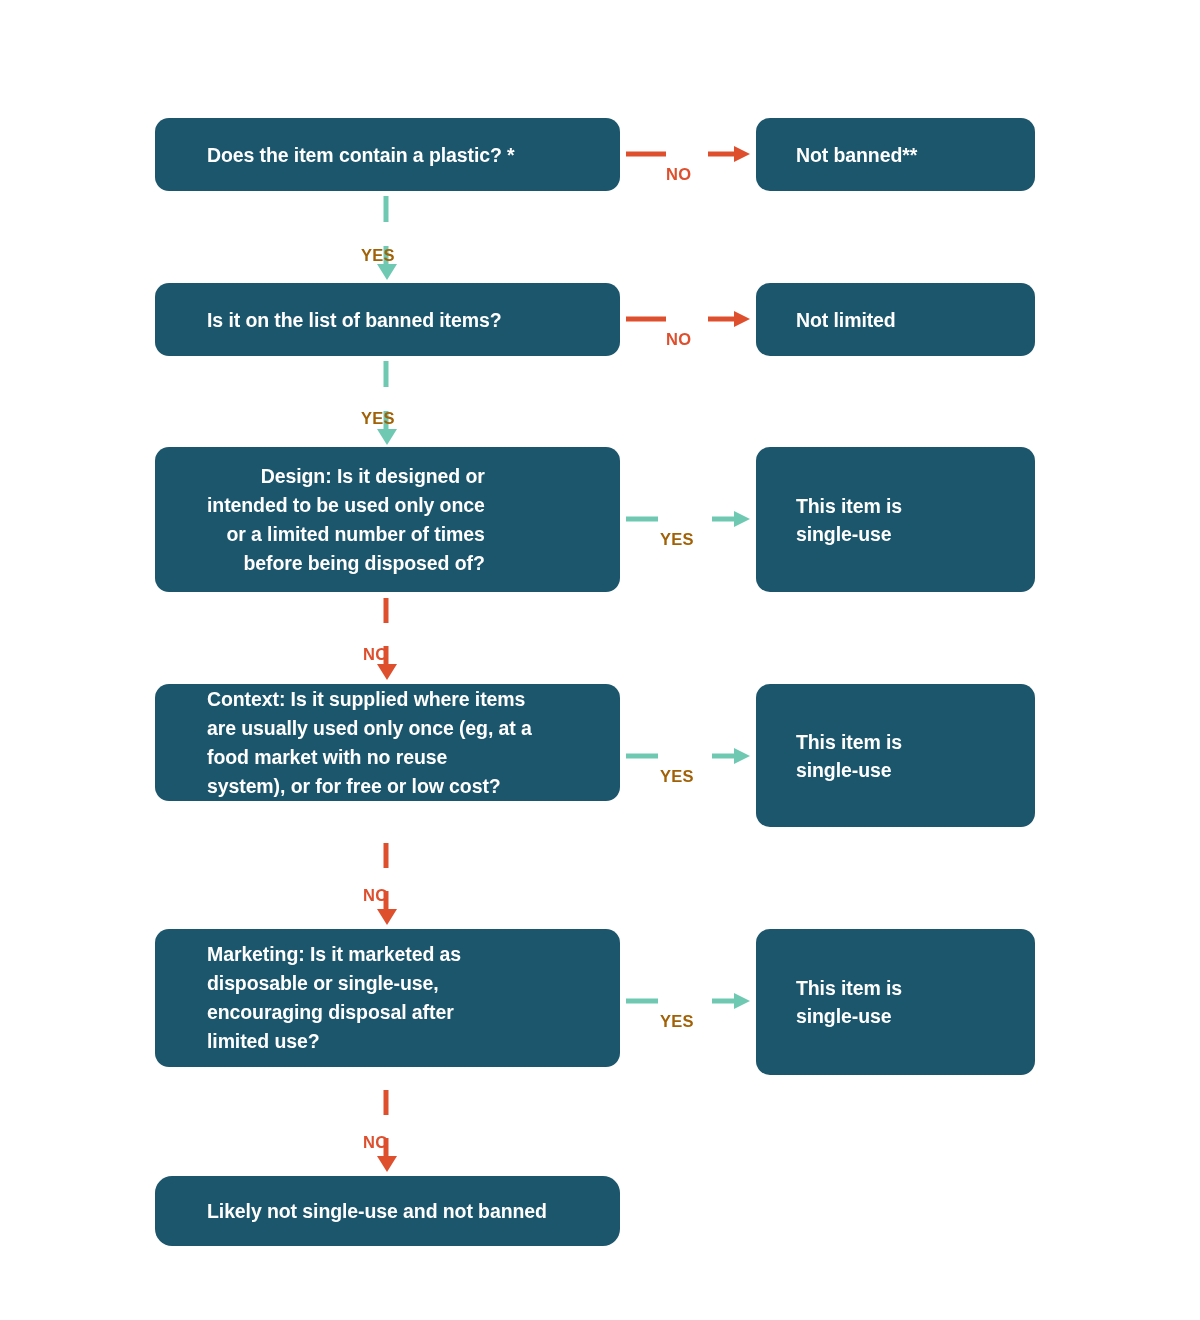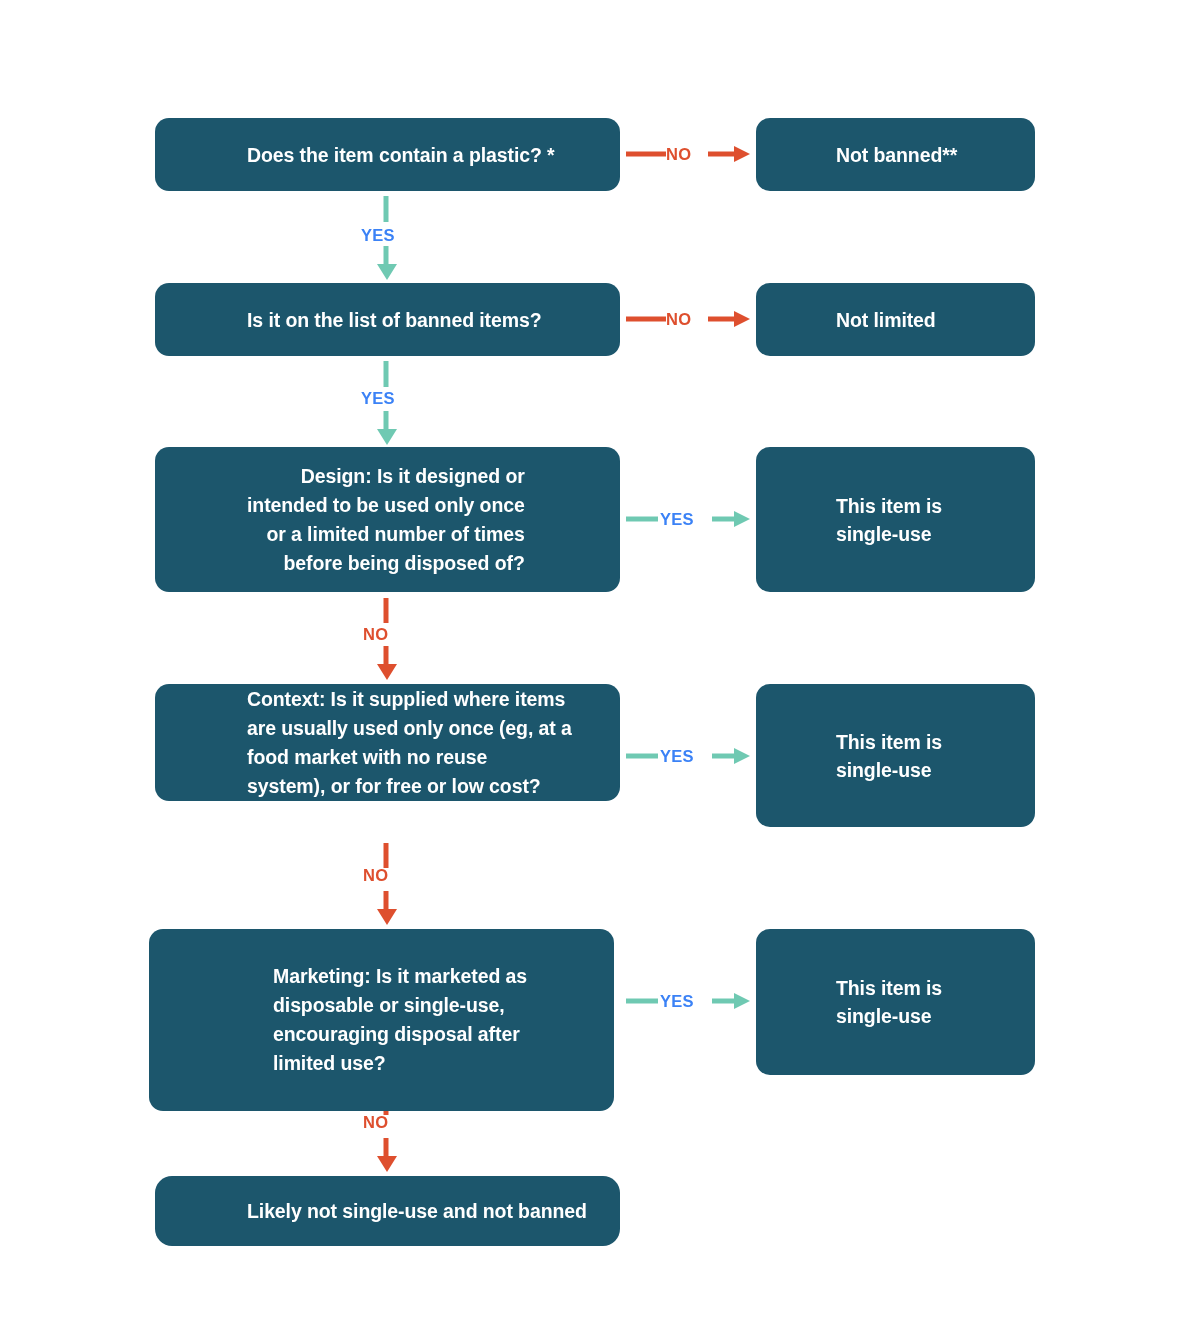--- a/index.html
+++ b/index.html
@@ -34,58 +34,58 @@
     display: flex;
     align-items: center;
   }
   .node .node-text {
     display: block;
     padding-left: 52px;
     padding-right: 14px;
     font-size: 19.5px;
     line-height: 29px;
     white-space: pre-line;
-    margin-left: 40px;
   }
   .node.single-line .node-text {
     line-height: 24px;
   }
   .node.result .node-text {
     padding-left: 40px;
     font-size: 19.5px;
     line-height: 28px;
   }
 
   
   #q1  { left: 155px; top: 118px;  width: 465px; height: 73px; }
   #q2  { left: 155px; top: 283px;  width: 465px; height: 73px; }
   #q3  { left: 155px; top: 447px;  width: 465px; height: 145px; text-align: right; }
   #q4  { left: 155px; top: 684px;  width: 465px; height: 117px; }
-  #q5  { left: 149px; top: 929px;  width: 465px; height: 182px; padding-left: 32px; }
+  #q5  { left: 155px; top: 929px;  width: 465px; height: 138px; }
   #q6  { left: 155px; top: 1176px; width: 465px; height: 70px; border-radius: 17px; }
 
   
   #r1  { left: 756px; top: 118px;  width: 279px; height: 73px; }
   #r2  { left: 756px; top: 283px;  width: 279px; height: 73px; }
   #r3  { left: 756px; top: 447px;  width: 279px; height: 145px; }
   #r4  { left: 756px; top: 684px;  width: 279px; height: 143px; }
   #r5  { left: 756px; top: 929px;  width: 279px; height: 146px; }
 
   
   .arrow-h, .arrow-v {
     position: absolute;
   }
   .arrow-label {
     position: absolute;
     font-weight: bold;
     font-size: 16.5px;
     letter-spacing: 0.3px;
+    margin-top: 20px;
   }
   .lbl-no  { color: #DE4F2E; }
-  .lbl-yes { color: #3b82f6; }
+  .lbl-yes { color: #a16207; }
 
   svg { display: block; overflow: visible; }
 </style>
 </head>
 <body>
 
 <div id="canvas">
 
   <svg class="arrow-h" style="left:626px; top:145px;" width="124" height="20">
     <line x1="0" y1="9" x2="40" y2="9" stroke="#DE4F2E" stroke-width="5"></line>

